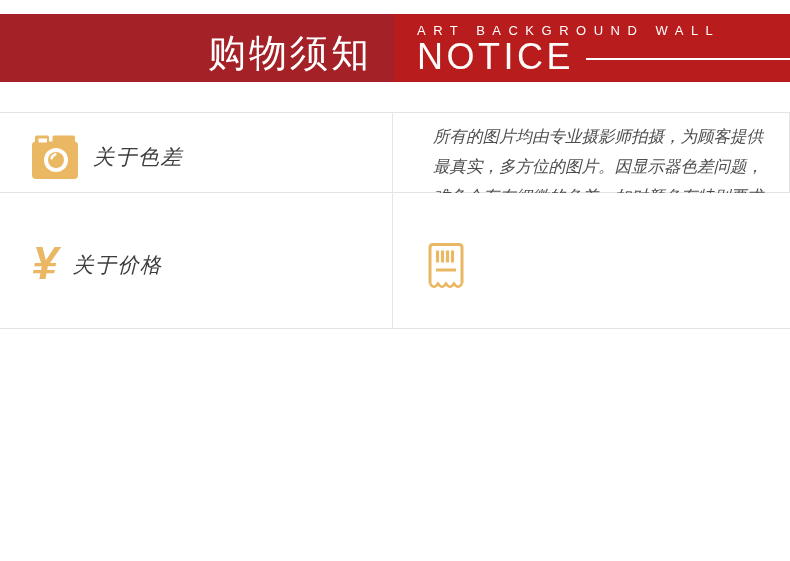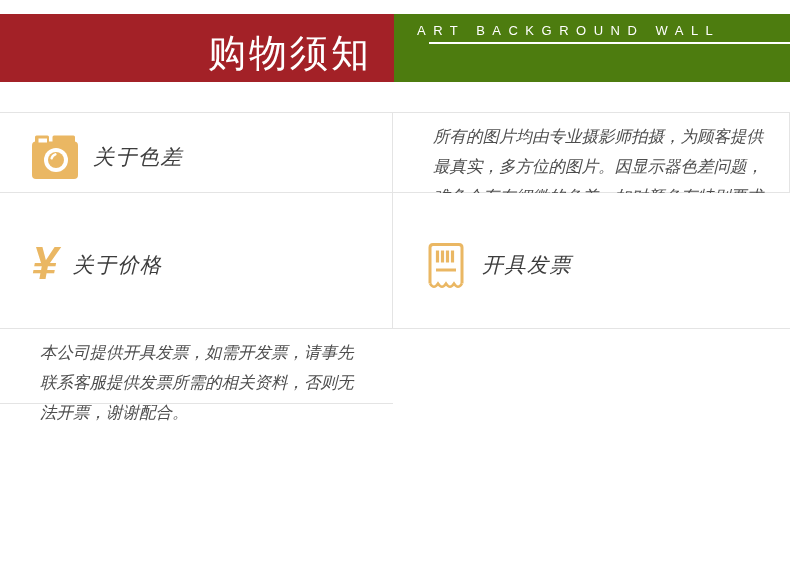--- a/index.html
+++ b/index.html
@@ -7,21 +7,21 @@
     width:790px;height:561px;background:#ffffff;position:relative;overflow:hidden;
     font-family:"Liberation Sans","DejaVu Sans",sans-serif;
   }
   
   .banner{position:absolute;top:14px;left:0;width:790px;height:68px;display:flex;}
   .banner-red{
     width:394px;background:#a32127;box-sizing:border-box;
     display:flex;justify-content:flex-end;align-items:center;padding-right:22px;
   }
   .banner-title{color:#ffffff;font-size:38px;font-weight:400;letter-spacing:3px;position:relative;top:5px;}
-  .banner-gray{flex:1;background:#4d7c0f;box-sizing:border-box;padding:10px 0 0 23px;overflow:hidden;}
+  .banner-gray{flex:1;background:#b91c1c;box-sizing:border-box;padding:10px 0 0 23px;overflow:hidden;}
   .banner-tagline{color:#ffffff;font-size:13px;letter-spacing:7.5px;line-height:14px;white-space:nowrap;}
   .notice-row{display:flex;align-items:center;margin-top:1px;}
   .banner-notice{color:#fdfcfa;font-size:36px;font-weight:300;letter-spacing:3.5px;line-height:36px;}
   .notice-line{flex:1;height:2px;background:#ffffff;margin-left:12px;margin-top:3px;}
   
   .grid{
     position:absolute;top:112px;left:0;width:790px;
     display:grid;grid-template-columns:393px 1fr;grid-template-rows:80px 136px 75px 108px;
     border-top:1px solid #e4e4e4;
   }
@@ -37,20 +37,21 @@
 </head>
 <body>
 
 <header class="banner">
   <div class="banner-red">
     <span class="banner-title">购物须知</span>
   </div>
   <div class="banner-gray">
     <div class="banner-tagline">ART BACKGROUND WALL</div>
     <div class="notice-row">
+      <span class="banner-notice">NOTICE</span>
       <span class="notice-line"></span>
     </div>
   </div>
 </header>
 
 <main class="grid">
 
   <div class="cell title-cell left">
     <span class="icon-wrap">
       <svg width="46" height="44" viewBox="0 0 46 44" aria-hidden="true">
@@ -83,20 +84,16 @@
       <svg width="42" height="50" viewBox="0 0 42 50" aria-hidden="true">
         <path d="M5 43.5 V7.5 Q5 4.5 8 4.5 H34 Q37 4.5 37 7.5 V43.5" fill="none" stroke="#eab763" stroke-width="3"></path>
         <path d="M37 43.5 q-4 6.5 -8 0 q-4 6.5 -8 0 q-4 6.5 -8 0 q-4 6.5 -8 0" fill="none" stroke="#eab763" stroke-width="2.4"></path>
         <line x1="12.5" y1="10.5" x2="12.5" y2="22.5" stroke="#eab763" stroke-width="3.2"></line>
         <line x1="17.5" y1="10.5" x2="17.5" y2="22.5" stroke="#eab763" stroke-width="3.2"></line>
         <line x1="22.5" y1="10.5" x2="22.5" y2="22.5" stroke="#eab763" stroke-width="3.2"></line>
         <line x1="27.5" y1="10.5" x2="27.5" y2="22.5" stroke="#eab763" stroke-width="3.2"></line>
         <line x1="11" y1="30" x2="31" y2="30" stroke="#eab763" stroke-width="3"></line>
       </svg>
     </span>
-    <h3 class="section-title">开具发票</h3>
   </div>
 
-  <div class="cell text-cell">
-    <p>本公司提供开具发票，如需开发票，请事先联系客服提供发票所需的相关资料，否则无法开票，谢谢配合。</p>
-  </div>
 
 </main>
 
 </body></html>

